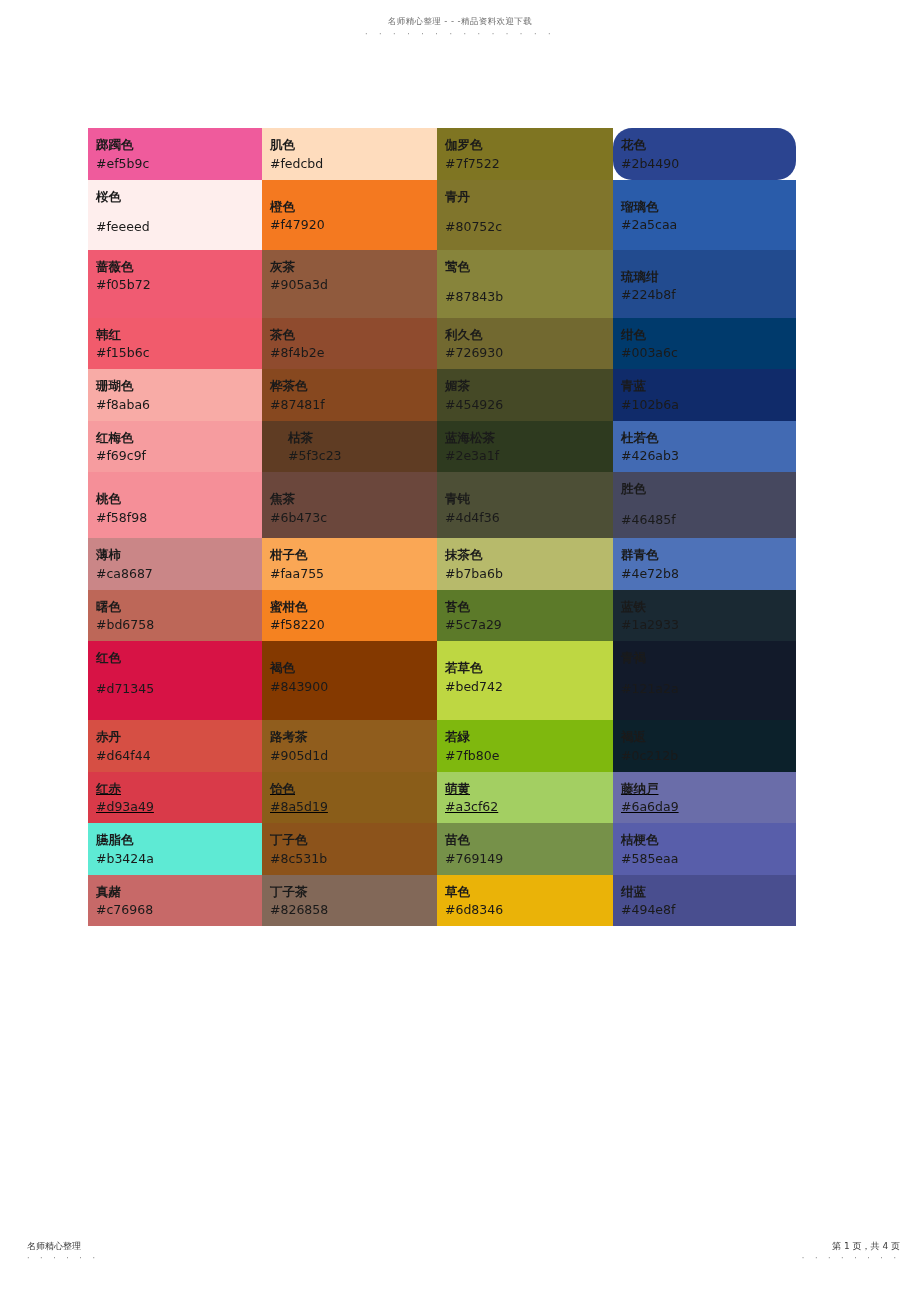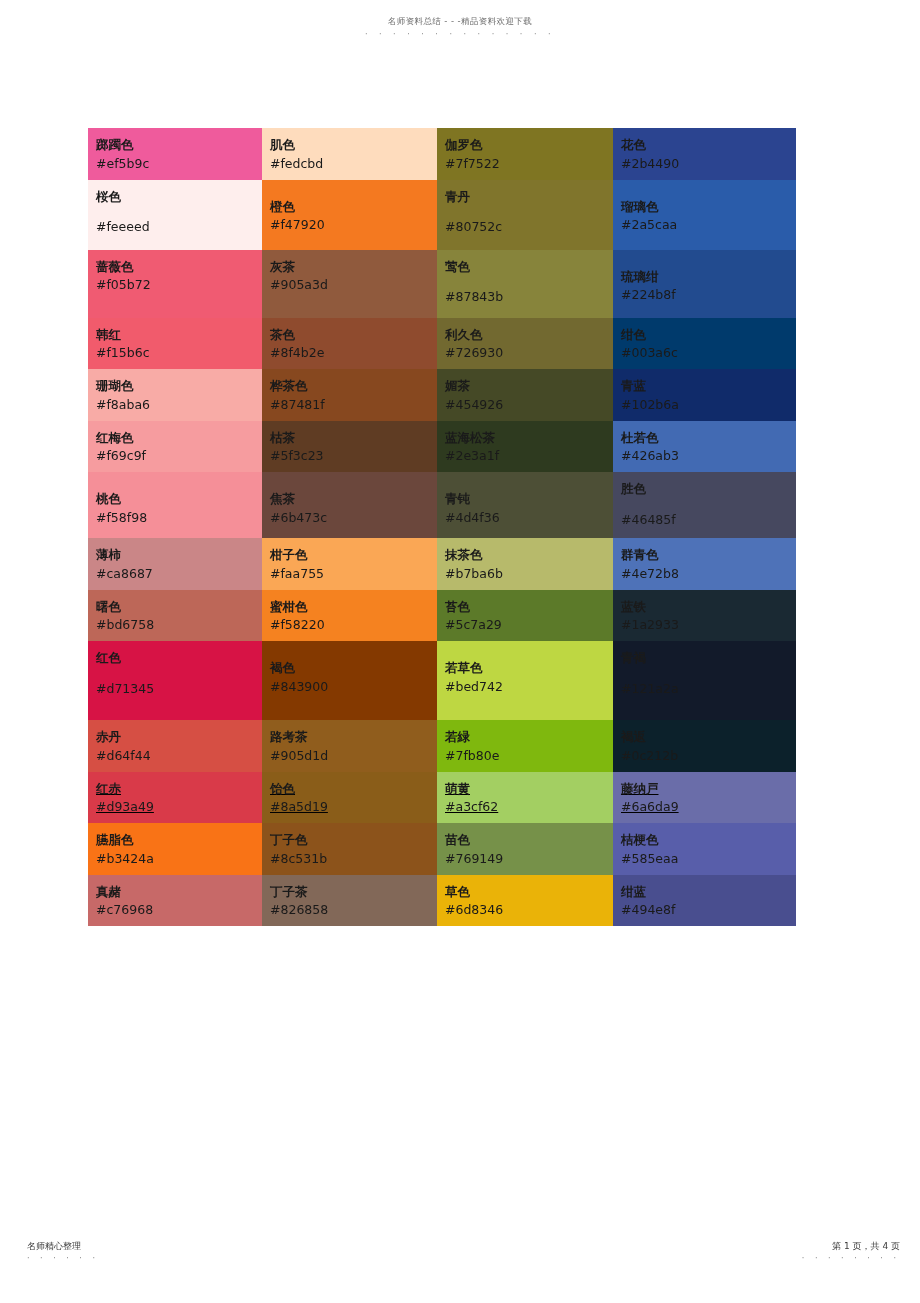--- a/index.html
+++ b/index.html
@@ -121,21 +121,21 @@
   tr.gap-d td:nth-child(4) .swatch .nm { margin-bottom: 12px; }
   tr.pad-b td:nth-child(2) .swatch { padding-top: 18px; }
   tr.pad-c td:nth-child(3) .swatch { padding-top: 18px; }
   tr.pad-d td:nth-child(4) .swatch { padding-top: 18px; }
   tr.pad-a td:nth-child(1) .swatch { padding-top: 18px; }
 </style>
 </head>
 <body>
 
 <div class="wm-header">
-  <span class="wm-text">名师资料总结 - - -精品资料欢迎下载</span>
+  <span class="wm-text">名师精心整理 - - -精品资料欢迎下载</span>
   <span class="wm-dots">· · · · · · · · · · · · · ·</span>
 </div>
 
 <div class="palette-wrap">
   <table class="palette">
     <colgroup>
       <col class="c1">
         <col class="c2">
         <col class="c3">
         <col class="c4">
@@ -153,21 +153,21 @@
               <span class="nm">肌色</span>
               <span class="hx">#fedcbd</span>
             </div>
           </td>
           <td style="background: rgb(127, 117, 34);">
             <div class="swatch" style="color: rgb(26, 26, 26);">
               <span class="nm">伽罗色</span>
               <span class="hx">#7f7522</span>
             </div>
           </td>
-          <td style="background: rgb(43, 68, 144);">
+          <td style="background: rgb(43, 68, 144); border-radius: 19px;">
             <div class="swatch" style="color: rgb(26, 26, 26);">
               <span class="nm">花色</span>
               <span class="hx">#2b4490</span>
             </div>
           </td>
         </tr>
         <tr class="gap-a gap-c pad-b pad-d" style="height: 70px;">
           <td style="background: rgb(254, 238, 237);">
             <div class="swatch" style="color: rgb(26, 26, 26);">
               <span class="nm">桜色</span>
@@ -271,21 +271,21 @@
             </div>
           </td>
         </tr>
         <tr style="height: 48px;">
           <td style="background: rgb(246, 156, 159);">
             <div class="swatch" style="color: rgb(26, 26, 26);">
               <span class="nm">红梅色</span>
               <span class="hx">#f69c9f</span>
             </div>
           </td>
-          <td style="background: rgb(95, 60, 35);">
+          <td style="background: rgb(95, 60, 35); padding-left: 18px;">
             <div class="swatch" style="color: rgb(26, 26, 26);">
               <span class="nm">枯茶</span>
               <span class="hx">#5f3c23</span>
             </div>
           </td>
           <td style="background: rgb(46, 58, 31);">
             <div class="swatch" style="color: rgb(26, 26, 26);">
               <span class="nm">蓝海松茶</span>
               <span class="hx">#2e3a1f</span>
             </div>
@@ -447,21 +447,21 @@
             </div>
           </td>
           <td style="background: rgb(106, 109, 169);">
             <div class="swatch" style="color: rgb(26, 26, 26);">
               <span class="nm">藤纳戸</span>
               <span class="hx">#6a6da9</span>
             </div>
           </td>
         </tr>
         <tr style="height: 48px;">
-          <td style="background: #f97316;">
+          <td style="background: #5eead4;">
             <div class="swatch" style="color: rgb(26, 26, 26);">
               <span class="nm">臙脂色</span>
               <span class="hx">#b3424a</span>
             </div>
           </td>
           <td style="background: rgb(140, 83, 27);">
             <div class="swatch" style="color: rgb(26, 26, 26);">
               <span class="nm">丁子色</span>
               <span class="hx">#8c531b</span>
             </div>

